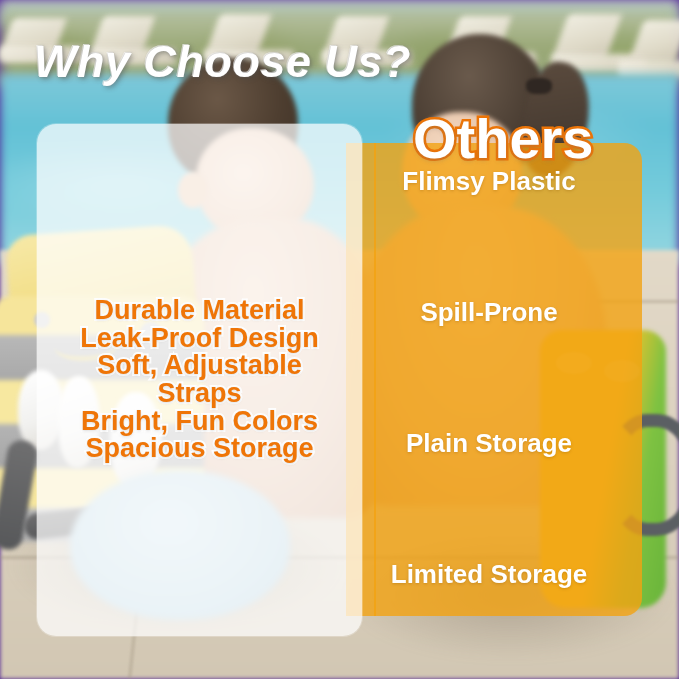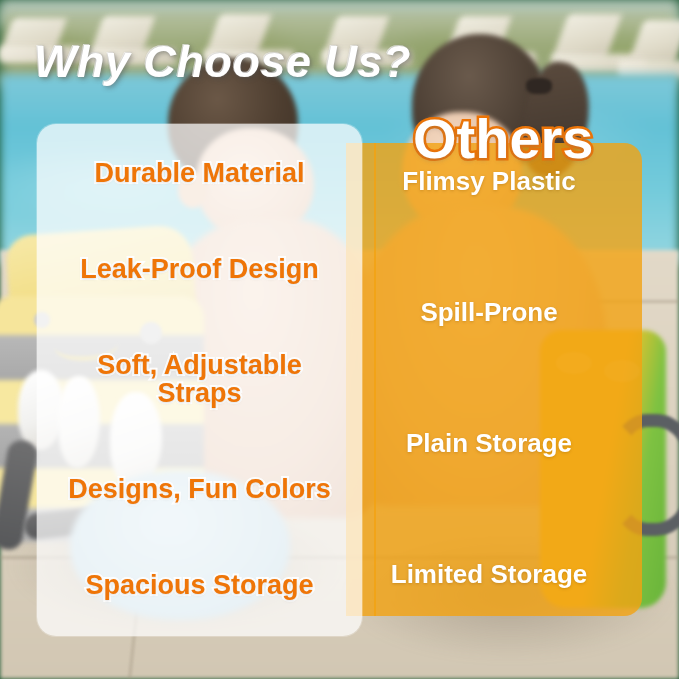--- a/index.html
+++ b/index.html
@@ -5,21 +5,21 @@
   html,body{margin:0;padding:0;}
   body{
     width:679px;height:679px;
     font-family:"Liberation Sans", sans-serif;
     overflow:hidden;
   }
   #stage{
     position:relative;
     width:679px;height:679px;
     overflow:hidden;
-    background:#14532d;
+    background:#4c1d95;
   }
 
   
   .bg{position:absolute;inset:0;overflow:hidden;}
 
   
   .bg-sky{
     position:absolute;left:0;top:0;width:679px;height:26px;
     background:linear-gradient(180deg,#cfd9cf 0%,#a8c6c4 45%,#8fb9b8 100%);
     filter:blur(6px);
@@ -234,21 +234,21 @@
     color:#ffffff;
     -webkit-text-stroke:5px #f07505;
     paint-order:stroke fill;
     text-shadow:0 2px 5px rgba(110,110,110,.35);
     white-space:nowrap;
     margin-top:20px;
   }
 
   
   .col{position:absolute;display:flex;flex-direction:column;}
-  .col-left{left:37px;top:160px;width:325px;height:440px;justify-content:space-between;}
+  .col-left{left:37px;top:160px;width:325px;height:440px;justify-content:center;}
   .col-right{left:374px;top:168px;width:230px;height:420px;justify-content:space-between;}
 
   .item{
     text-align:center;
     line-height:1.02;
     padding:0 6px;
   }
   .item-left{
     font-size:27px;font-weight:bold;color:#ef7507;
     -webkit-text-stroke:4px #ffffff;
@@ -325,21 +325,21 @@
   <div class="panel-right"></div>
   <div class="panel-left"></div>
 
   <div class="title">Why Choose Us?</div>
   <div class="head-others">Others</div>
 
   <div class="col col-left">
     <div class="item item-left">Durable Material</div>
     <div class="item item-left">Leak-Proof Design</div>
     <div class="item item-left">Soft, Adjustable<br>Straps</div>
-    <div class="item item-left">Designs, Fun Colors</div>
+    <div class="item item-left">Bright, Fun Colors</div>
     <div class="item item-left">Spacious Storage</div>
   </div>
 
   <div class="col col-right">
     <div class="item item-right">Flimsy Plastic</div>
     <div class="item item-right">Spill-Prone</div>
     <div class="item item-right">Plain Storage</div>
     <div class="item item-right">Limited Storage</div>
   </div>
 

